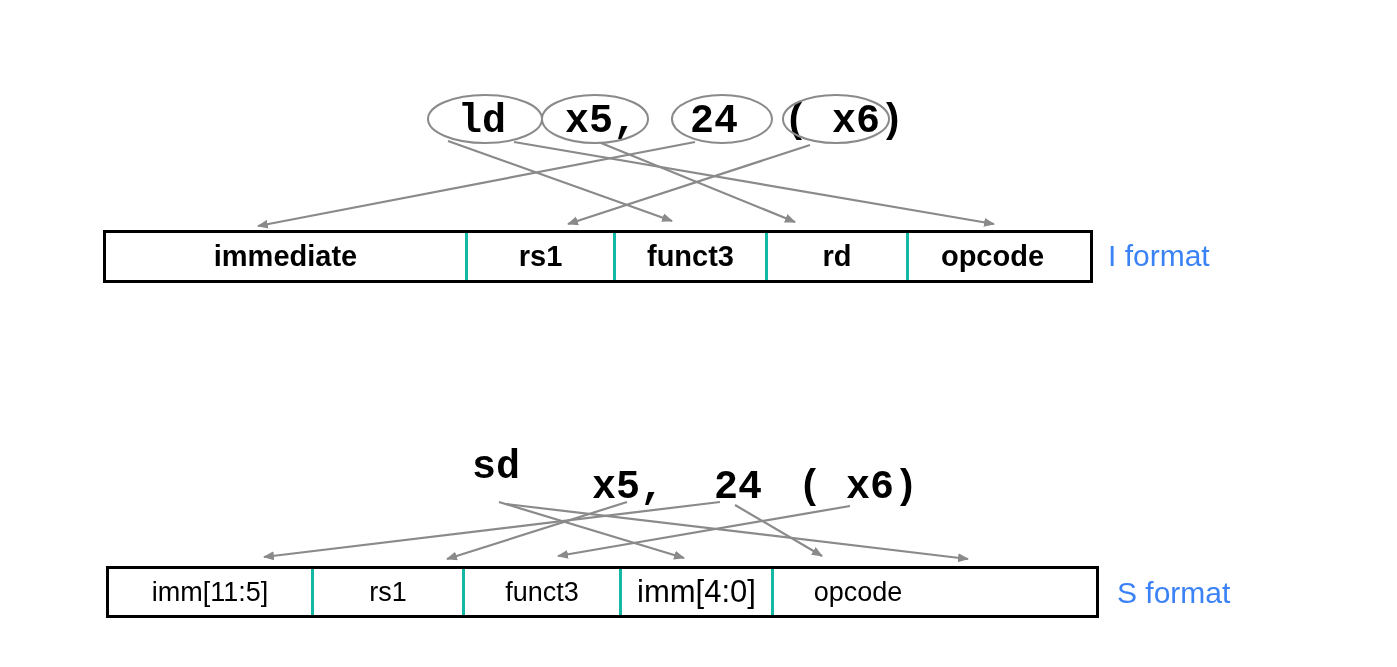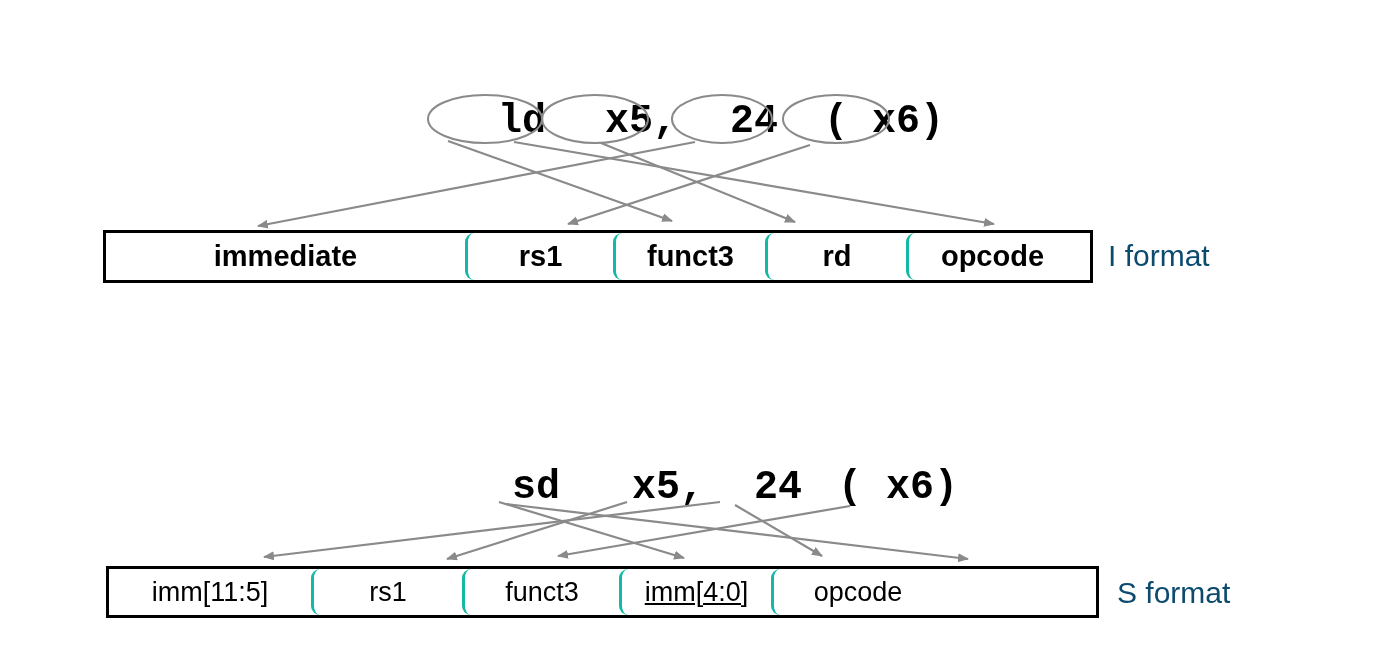--- a/index.html
+++ b/index.html
@@ -7,36 +7,36 @@
     position:relative;width:1397px;height:667px;background:#ffffff;
     font-family:"Liberation Sans",sans-serif;overflow:hidden;
   }
   .title{
     position:absolute;font-size:31px;font-weight:bold;color:#000;
     white-space:pre;letter-spacing:0px;
   }
   .title .accent{color:#ff0000;}
   .asm-token{
     position:absolute;font-family:"Liberation Mono",monospace;
-    font-weight:bold;font-size:40px;line-height:40px;color:#000;white-space:pre;margin-left:40px;
+    font-weight:bold;font-size:40px;line-height:40px;color:#000;white-space:pre;
   }
   .fmt-table{
     position:absolute;display:flex;flex-direction:row;
     border:3px solid #000;background:#fff;box-sizing:border-box;
   }
   .fmt-cell{
     display:flex;align-items:center;justify-content:center;
-    box-sizing:border-box;height:100%;color:#000;background:#fff;border-radius:9px;
+    box-sizing:border-box;height:100%;color:#000;background:#fff;
   }
   .fmt-cell + .fmt-cell{border-left:3px solid #14b8a6;}
   .i-cells .fmt-cell{font-weight:bold;font-size:29px;}
   .s-cells .fmt-cell{font-weight:normal;font-size:27px;}
-  .s-cells .fmt-cell.small{font-size:27px;text-decoration:underline;}
+  .s-cells .fmt-cell.small{font-size:31px;}
   .fmt-label{
-    position:absolute;font-size:30px;color:#0c4a6e;white-space:pre;
+    position:absolute;font-size:30px;color:#3b82f6;white-space:pre;
   }
   #arrow-layer{position:absolute;left:0;top:0;pointer-events:none;}
 </style>
 </head>
 <body>
 
 <div id="stage">
 
 
   <span class="asm-token" style="left:458px;top:102px;">ld</span>
@@ -47,21 +47,21 @@
   <div class="fmt-table i-cells" style="left:103px;top:230px;width:990px;height:53px;">
     <div class="fmt-cell" style="width:359px;">immediate</div>
     <div class="fmt-cell" style="width:148px;">rs1</div>
     <div class="fmt-cell" style="width:152px;">funct3</div>
     <div class="fmt-cell" style="width:141px;">rd</div>
     <div class="fmt-cell" style="width:170px;">opcode</div>
   </div>
   <div class="fmt-label" style="left:1108px;top:239px;">I format</div>
 
 
-  <span class="asm-token" style="left:472px;top:468px;">sd</span>
+  <span class="asm-token" style="left:472px;top:448px;">sd</span>
   <span class="asm-token" style="left:592px;top:468px;">x5,</span>
   <span class="asm-token" style="left:714px;top:468px;">24</span>
   <span class="asm-token" style="left:798px;top:468px;">( x6)</span>
 
   <div class="fmt-table s-cells" style="left:106px;top:566px;width:993px;height:52px;">
     <div class="fmt-cell" style="width:202px;">imm[11:5]</div>
     <div class="fmt-cell" style="width:151px;">rs1</div>
     <div class="fmt-cell" style="width:157px;">funct3</div>
     <div class="fmt-cell small" style="width:152px;">imm[4:0]</div>
     <div class="fmt-cell" style="width:171px;">opcode</div>

